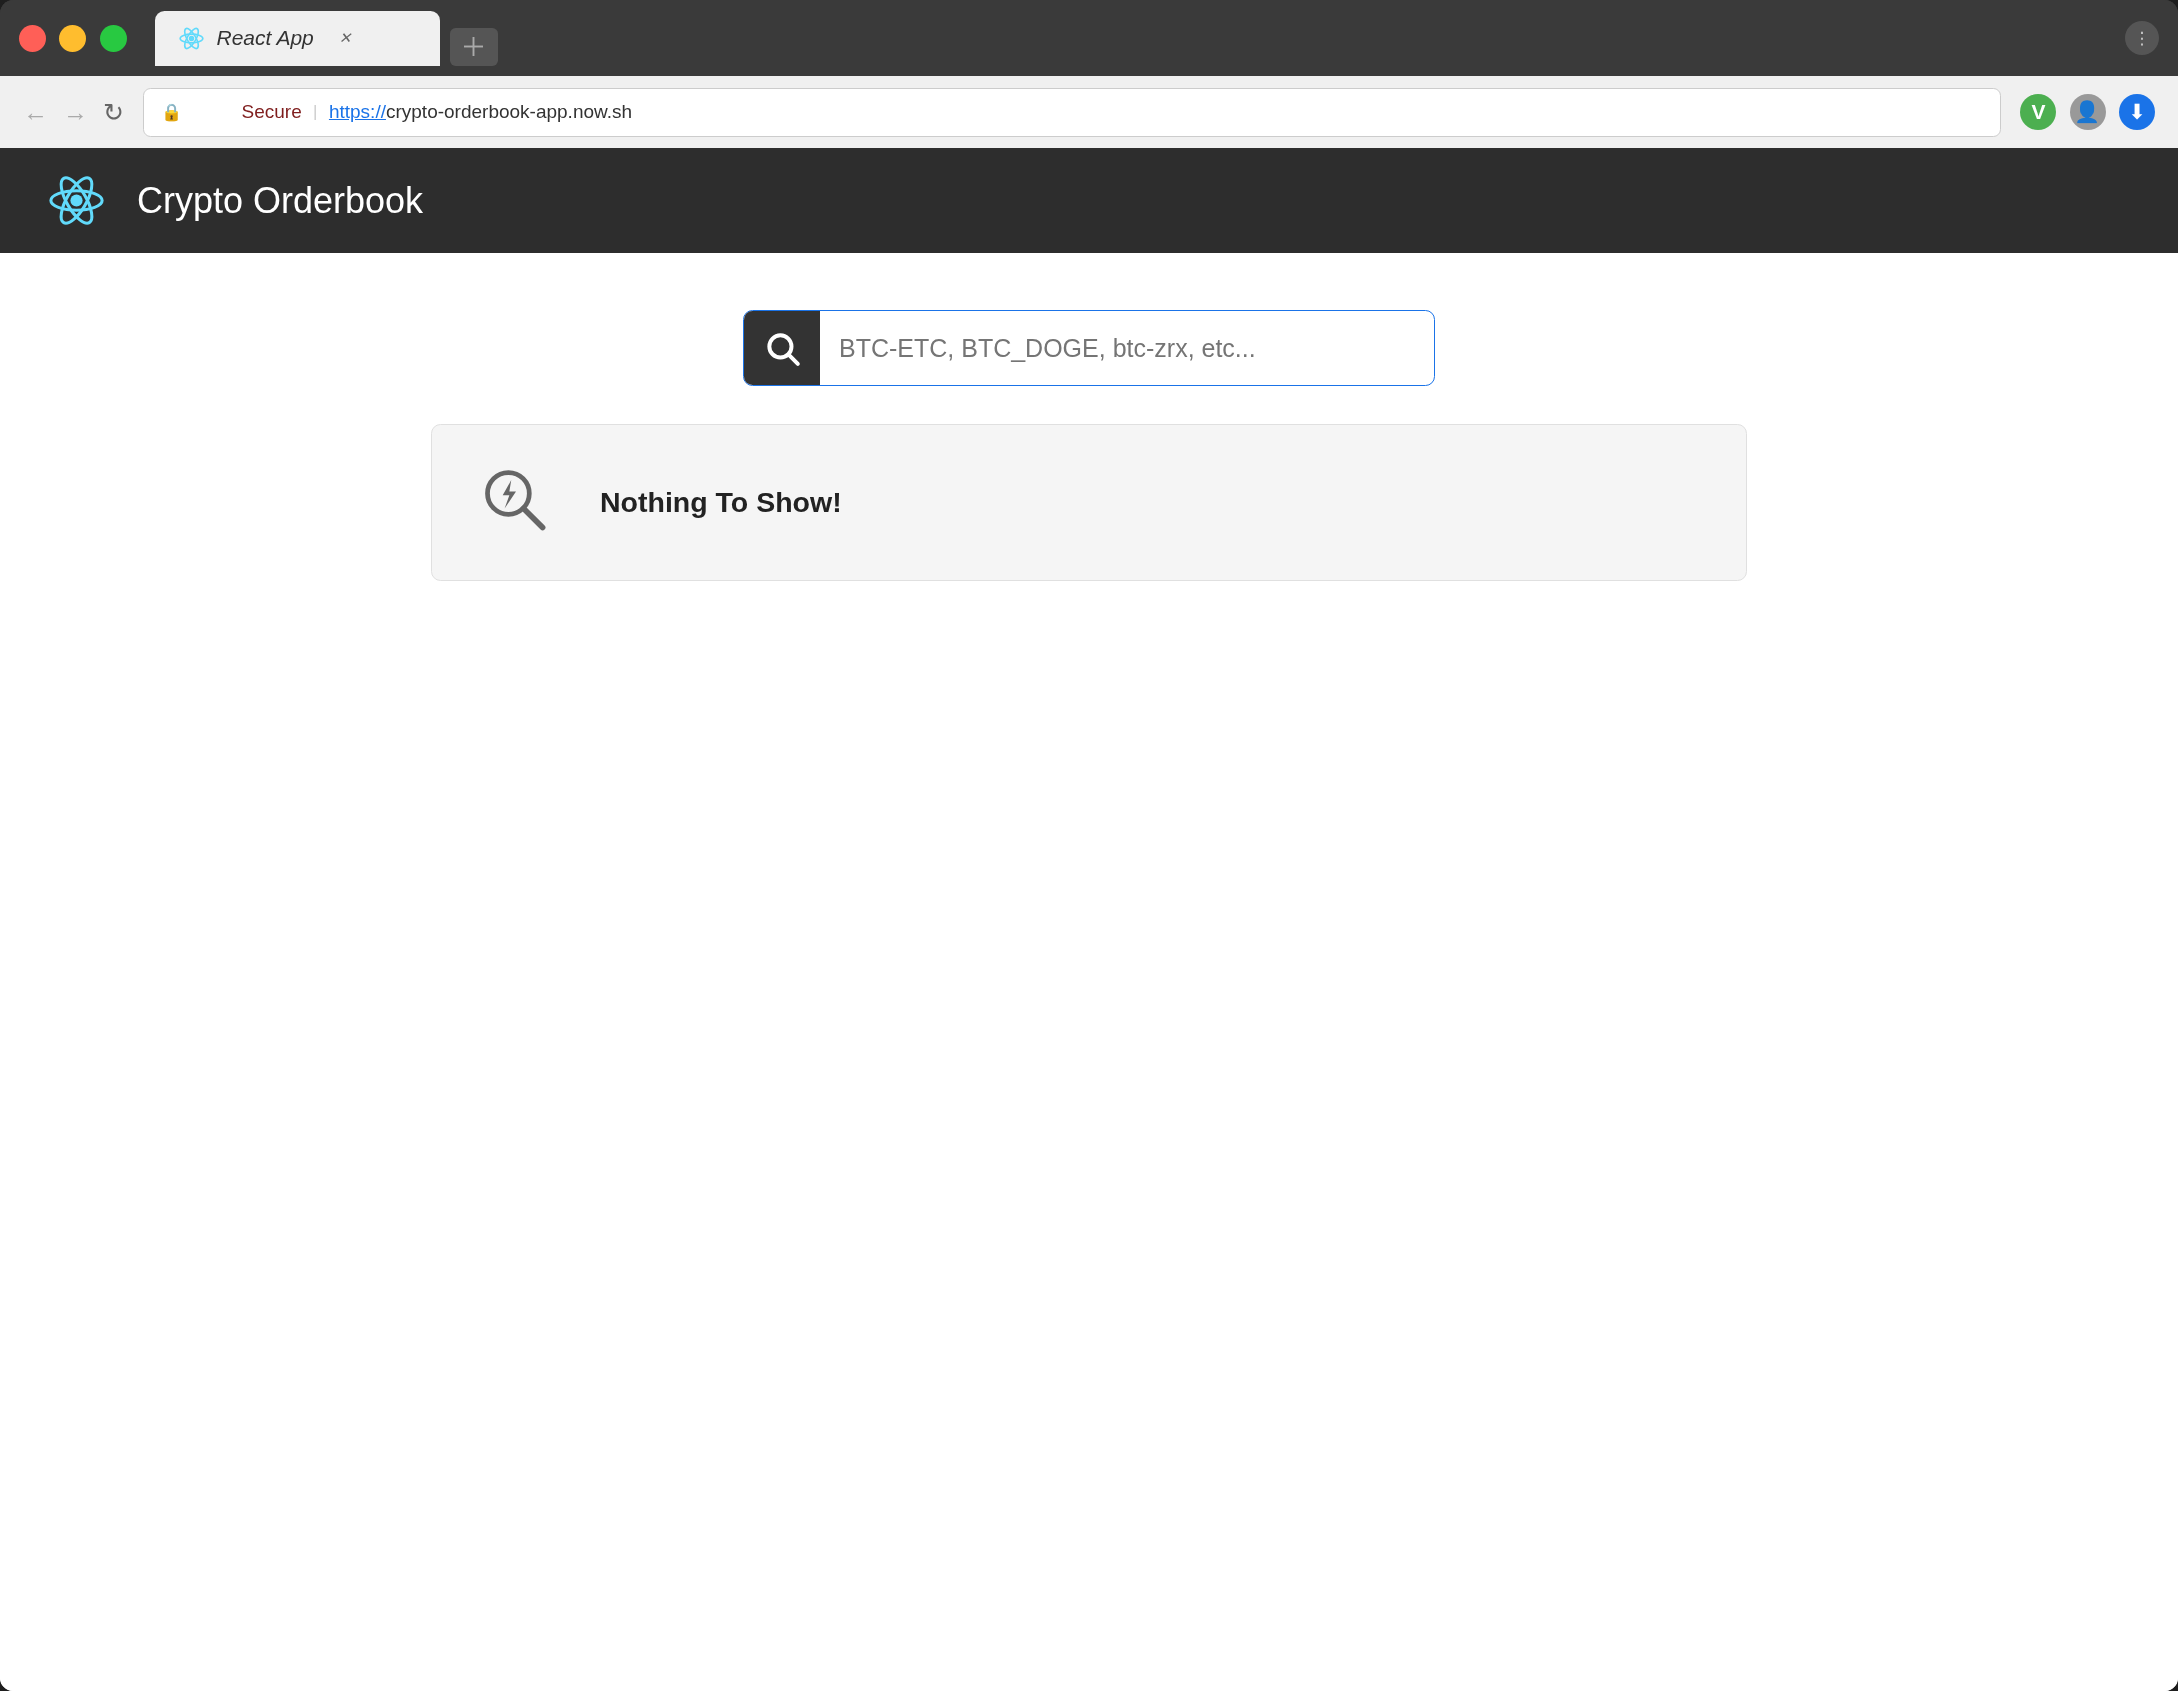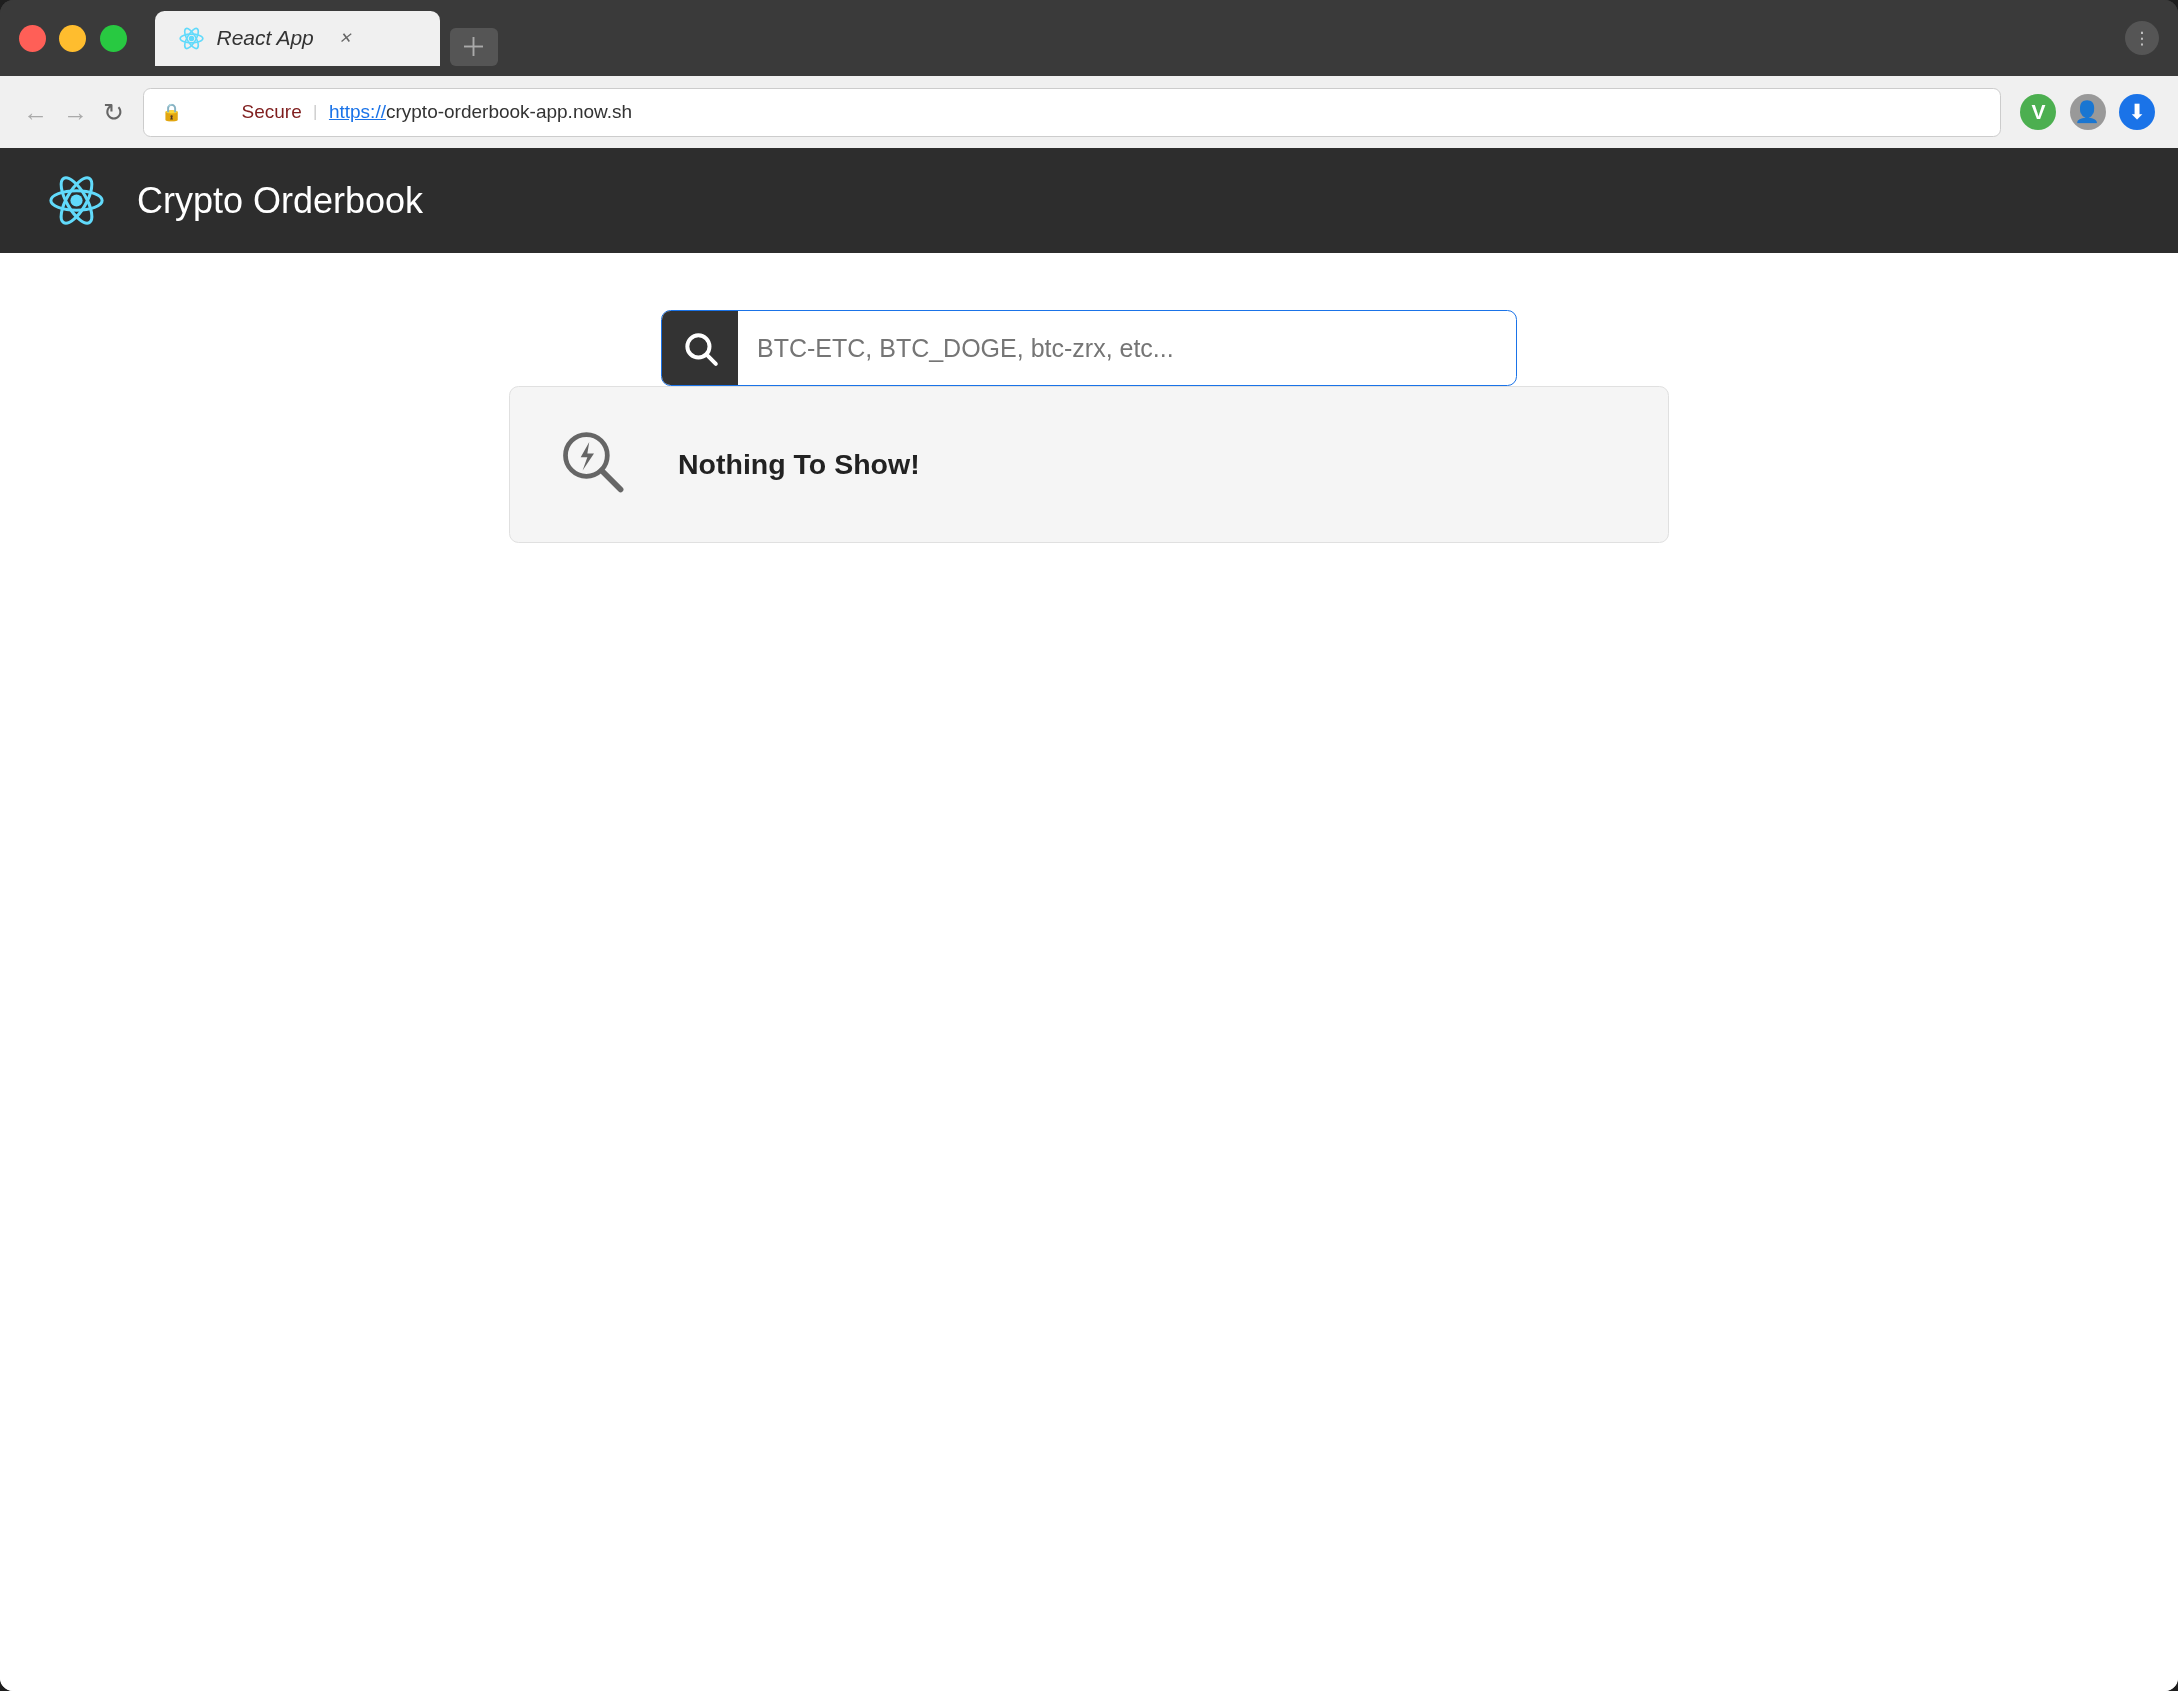--- a/index.html
+++ b/index.html
@@ -241,22 +241,23 @@
       flex: 1;
       background: white;
       padding: 57px 76px;
       display: flex;
       flex-direction: column;
       align-items: center;
     }
 
     
     .search-container {
-      width: 856px;
+      width: 692px;
       position: relative;
+      margin-bottom: 38px;
       border-radius: 8px;
     }
 
     .search-box {
       width: 100%;
       height: 76px;
       border: 1.9px solid #1a73e8;
       border-radius: 9.5px;
       display: flex;
       align-items: center;
@@ -281,21 +282,21 @@
       border: none;
       outline: none;
       font-size: 25px;
       color: #999;
       padding: 0 19px;
       background: transparent;
     }
 
     
     .empty-state {
-      width: 1160px;
+      width: 1316px;
       background: #f5f5f5;
       border: 1px solid #e0e0e0;
       border-radius: 9.5px;
       padding: 38px 46px;
       display: flex;
       align-items: center;
       gap: 46px;
     }
 
     

